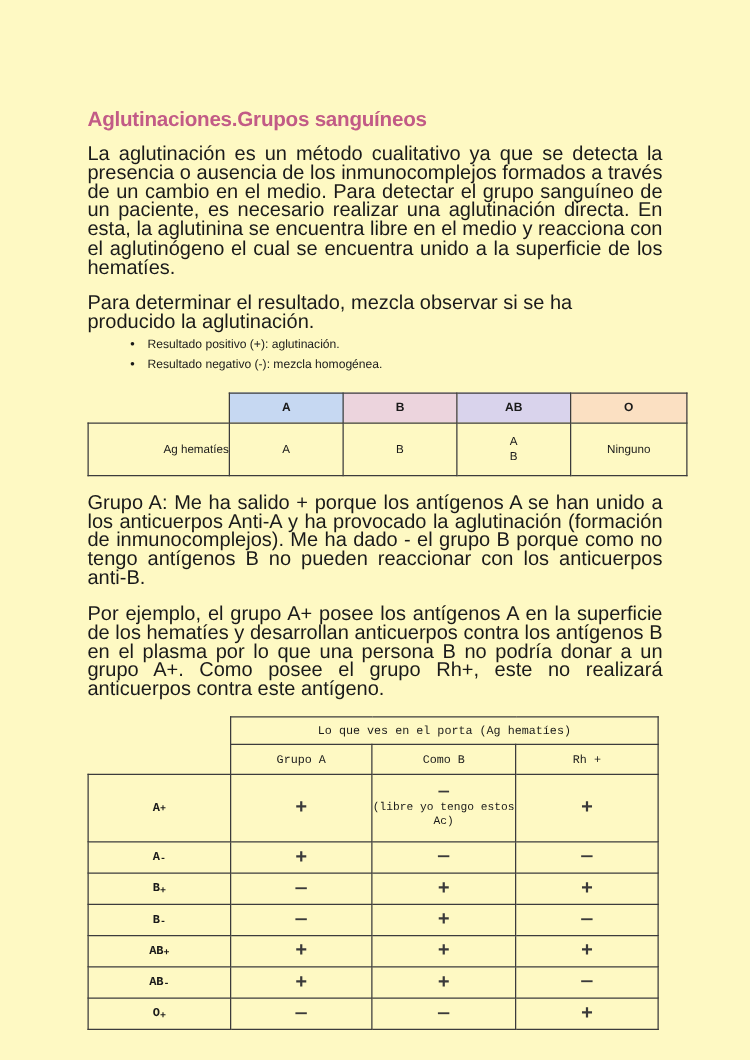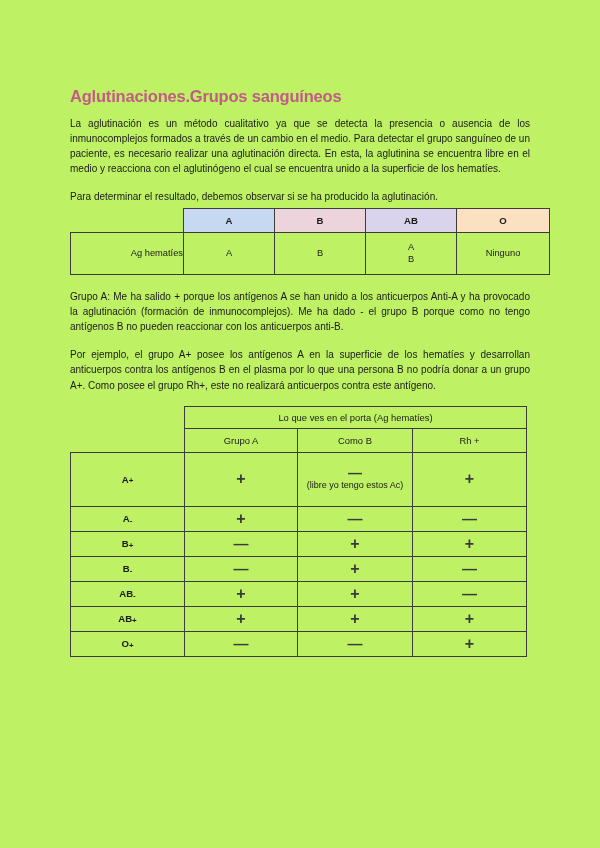--- a/index.html
+++ b/index.html
@@ -13,38 +13,38 @@
     position: relative;
     font-family: "Liberation Sans", sans-serif;
     color: #1a1a1a;
     overflow: hidden;
   }
   .page {
     position: absolute;
     left: 0; top: 0;
     width: 600px;
     height: 848px;
-    background: #bef264;
+    background: #fef9c3;
     box-sizing: border-box;
     padding: 86px 70px 0 70px;
   }
 
   
   .doc-title {
     font-size: 16.5px;
     font-weight: bold;
     color: #c25b86;
     letter-spacing: -0.2px;
     margin: 0 0 9px 0;
     line-height: 1.25;
   }
 
   
   .para {
-    font-size: 10px;
+    font-size: 16px;
     line-height: 15.2px;
     text-align: justify;
     margin: 0 0 13px 0;
     color: #1a1a1a;
   }
   .para.nojust { text-align: left; }
   .para-tight { margin-bottom: 3px; }
 
   
   ul.bullets {
@@ -103,21 +103,21 @@
   }
   table.t1 .cell { height: 41px; }
   .c1 { width: 113px; }
   .c2 { width: 91px; }
   .c3 { width: 91px; }
   .c4 { width: 91px; }
   .c5 { width: 93px; }
   .stack { line-height: 12.5px; }
 
   
-  .t2-wrap { margin: 6px 0 0 0; }
+  .t2-wrap { margin: 6px 0 0 0; font-family: Liberation Mono, monospace; }
   table.t2 {
     border-collapse: collapse;
     table-layout: fixed;
     width: 456px;
     font-size: 9.3px;
   }
   table.t2 td {
     border: 1px solid #3c3c3c;
     padding: 0;
     text-align: center;
@@ -174,22 +174,26 @@
 </style>
 </head>
 <body>
 
 <div class="page">
 
   <h1 class="doc-title">Aglutinaciones.Grupos sanguíneos</h1>
 
   <p class="para">La aglutinación es un método cualitativo ya que se detecta la presencia o ausencia de los inmunocomplejos formados a través de un cambio en el medio. Para detectar el grupo sanguíneo de un paciente, es necesario realizar una aglutinación directa. En esta, la aglutinina se encuentra libre en el medio y reacciona con el aglutinógeno el cual se encuentra unido a la superficie de los hematíes.</p>
 
-  <p class="para para-tight nojust">Para determinar el resultado, debemos observar si se ha producido la aglutinación.</p>
-
+  <p class="para para-tight nojust">Para determinar el resultado, mezcla observar si se ha producido la aglutinación.</p>
+
+  <ul class="bullets">
+    <li>Resultado positivo (+): aglutinación.</li>
+    <li>Resultado negativo (-): mezcla homogénea.</li>
+  </ul>
 
   <div class="t1-wrap">
     <table class="t1">
       <colgroup>
         <col class="c1">
           <col class="c2">
           <col class="c3">
           <col class="c4">
           <col class="c5">
       </colgroup>
@@ -266,31 +270,31 @@
       </tr>
 
       <tr class="r-norm">
         <td class="grouplab"><span>B</span><sup>-</sup></td>
         <td class="mark minus">—</td>
         <td class="mark">+</td>
         <td class="mark minus">—</td>
       </tr>
 
       <tr class="r-norm">
+        <td class="grouplab"><span>AB</span><sup>+</sup></td>
+        <td class="mark">+</td>
+        <td class="mark">+</td>
+        <td class="mark">+</td>
+      </tr>
+
+      <tr class="r-norm">
         <td class="grouplab"><span>AB</span><sup>-</sup></td>
         <td class="mark">+</td>
         <td class="mark">+</td>
         <td class="mark minus">—</td>
-      </tr>
-
-      <tr class="r-norm">
-        <td class="grouplab"><span>AB</span><sup>+</sup></td>
-        <td class="mark">+</td>
-        <td class="mark">+</td>
-        <td class="mark">+</td>
       </tr>
 
       <tr class="r-norm">
         <td class="grouplab"><span>O</span><sup>+</sup></td>
         <td class="mark minus">—</td>
         <td class="mark minus">—</td>
         <td class="mark">+</td>
       </tr>
     </tbody>
       </table>

